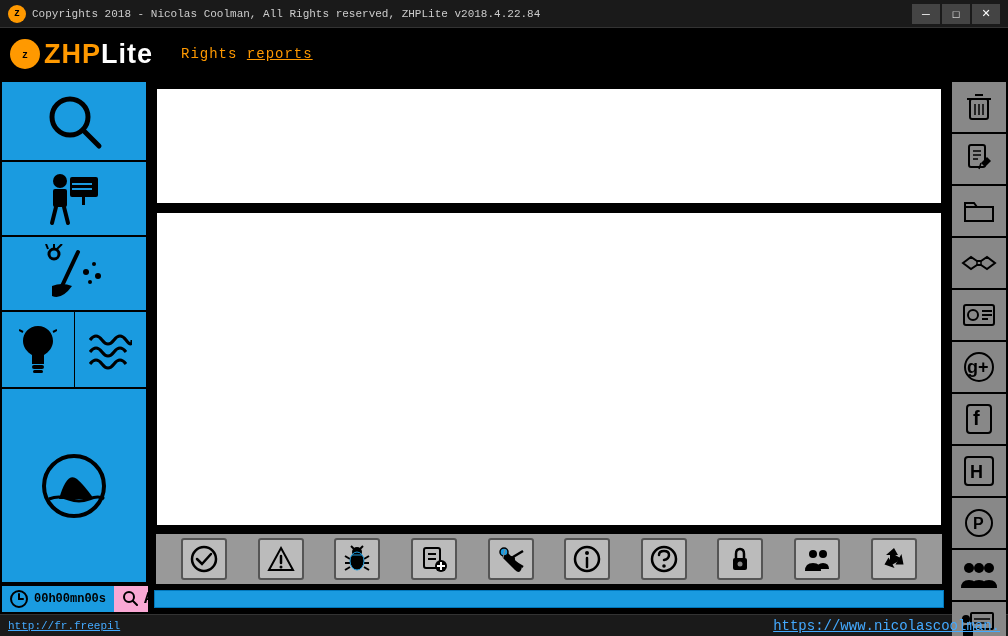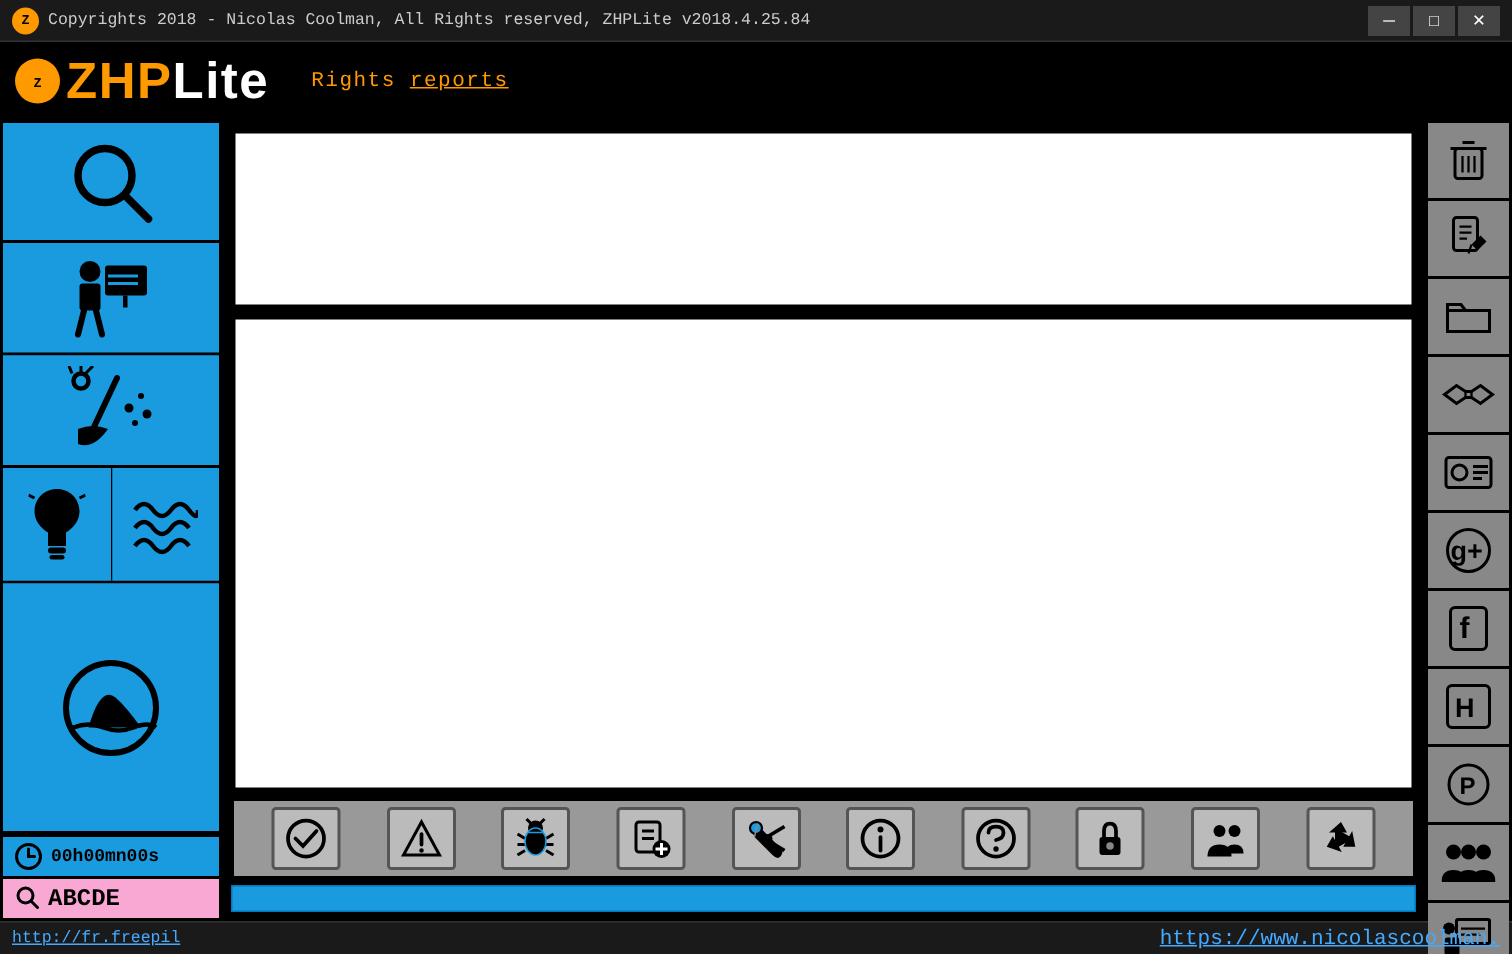--- a/index.html
+++ b/index.html
@@ -83,21 +83,21 @@
       background: #f90;
       border-radius: 50%;
       display: flex;
       align-items: center;
       justify-content: center;
       font-weight: bold;
       font-size: 13px;
       color: #000;
     }
     .logo-text {
-      font-size: 34px;
+      font-size: 27px;
       font-weight: bold;
       color: #fff;
       font-family: Arial, sans-serif;
       letter-spacing: 1px;
     }
     .logo-text span { color: #f90; }
     .monitor-label {
       margin-left: 20px;
       font-size: 14px;
       color: #f90;
@@ -145,21 +145,21 @@
       height: 75px;
       display: flex;
       align-items: center;
       justify-content: center;
       cursor: pointer;
       background: #1a9be0;
     }
     .sidebar-double-half:first-child { border-right: 1px solid #000; }
     .sidebar-bottom {
       display: flex;
-      flex-direction: column;
+      flex-direction: row;
       margin-top: auto;
     }
     .sidebar-status-row {
       display: flex;
       align-items: center;
       gap: 6px;
       padding: 4px 8px;
       border-top: 2px solid #000;
       background: #1a9be0;
       font-size: 12px;
@@ -276,21 +276,21 @@
       font-family: 'Courier New', monospace;
       text-decoration: underline;
     }
   </style>
 </head>
 <body>
 
 <div class="title-bar">
   <div class="title-bar-left">
     <div class="title-bar-logo">Z</div>
-    <span>Copyrights 2018 - Nicolas Coolman, All Rights reserved,  ZHPLite v2018.4.25.84</span>
+    <span>Copyrights 2018 - Nicolas Coolman, All Rights reserved,  ZHPLite v2018.4.22.84</span>
   </div>
   <div class="title-bar-controls">
     <button class="title-btn">─</button>
     <button class="title-btn">□</button>
     <button class="title-btn close">✕</button>
   </div>
 </div>
 
 <div class="app-header">
   <div class="app-logo">

